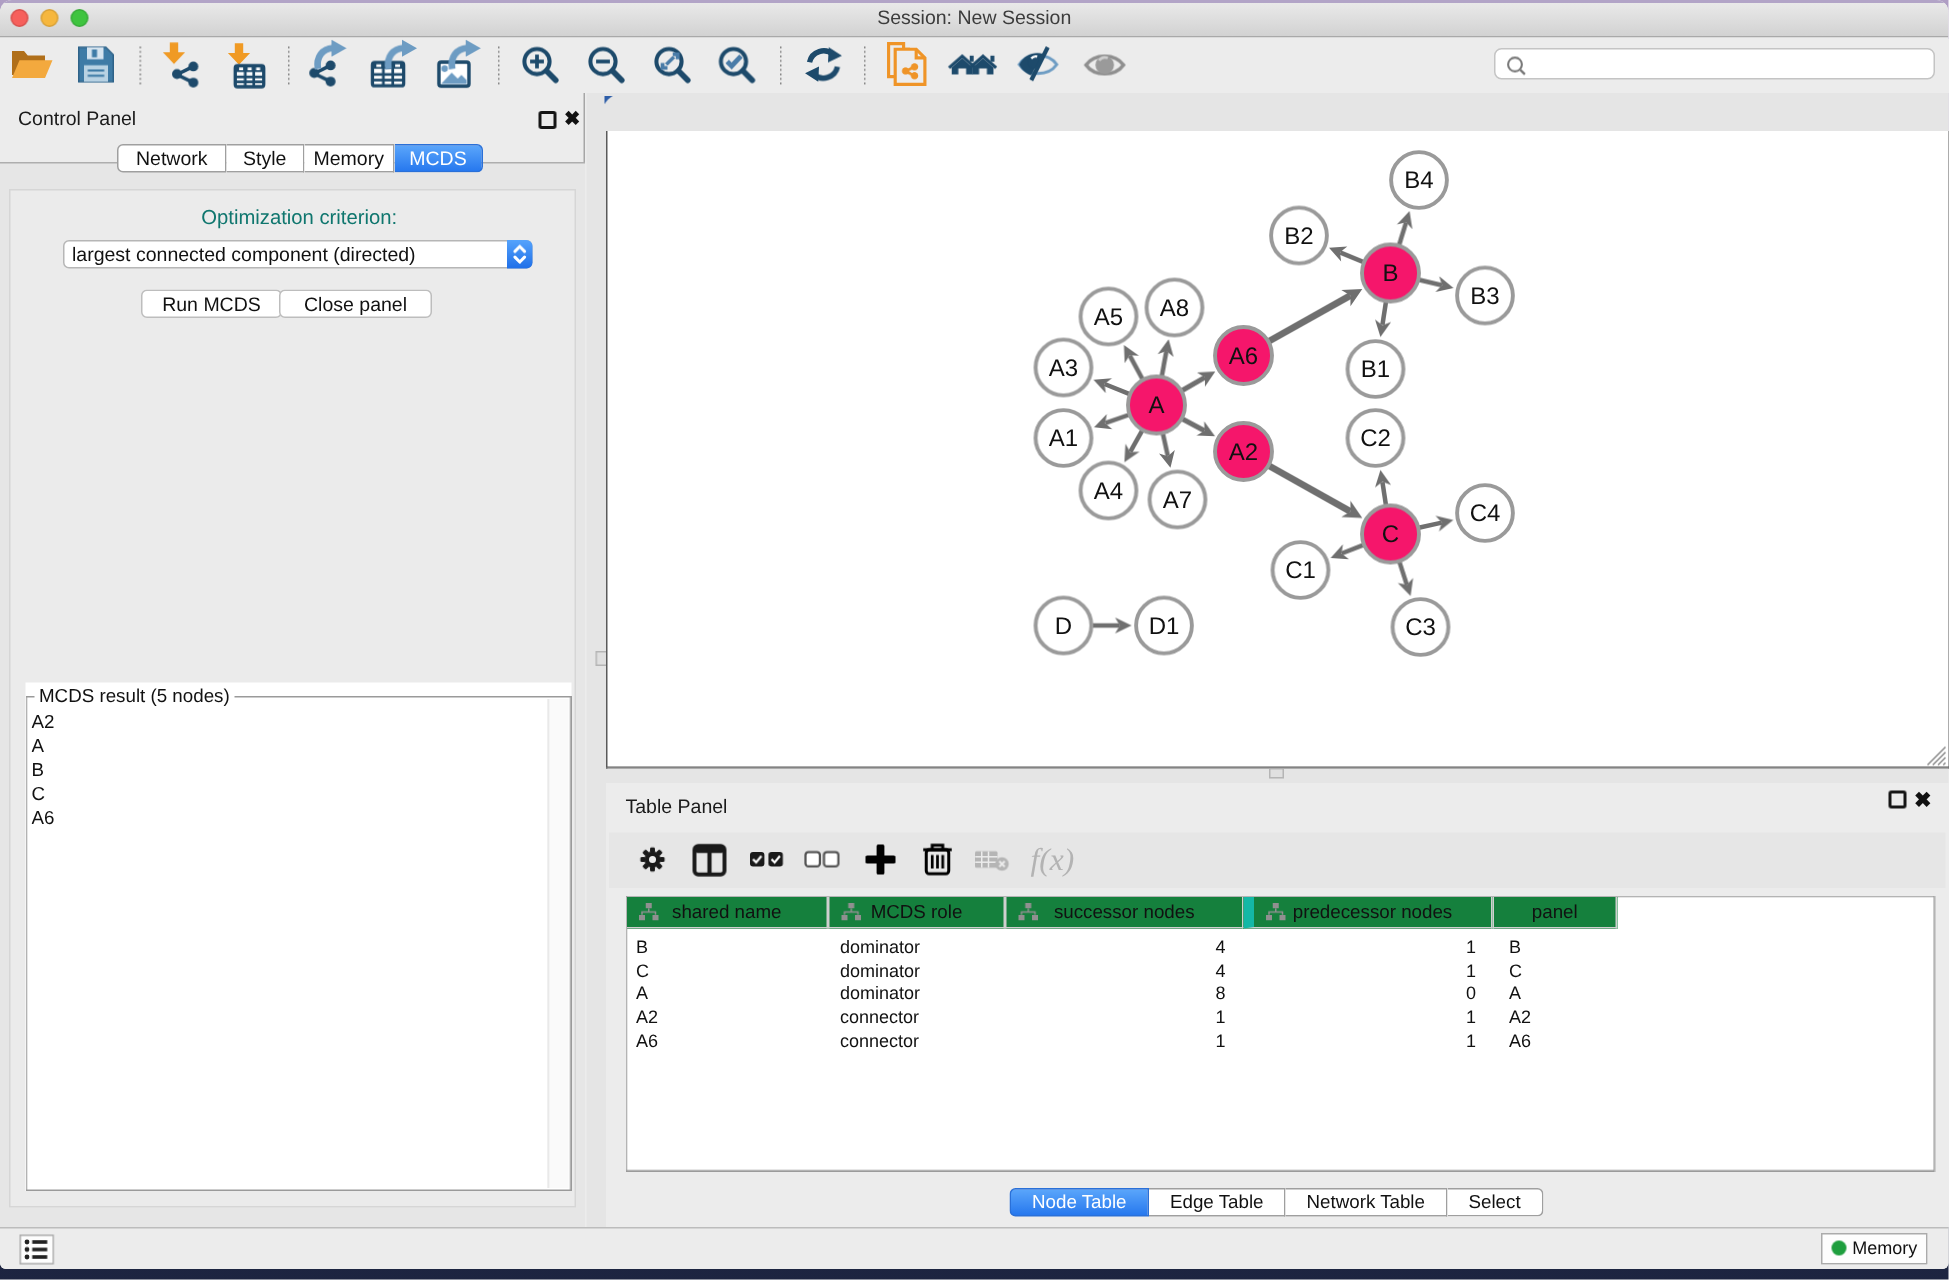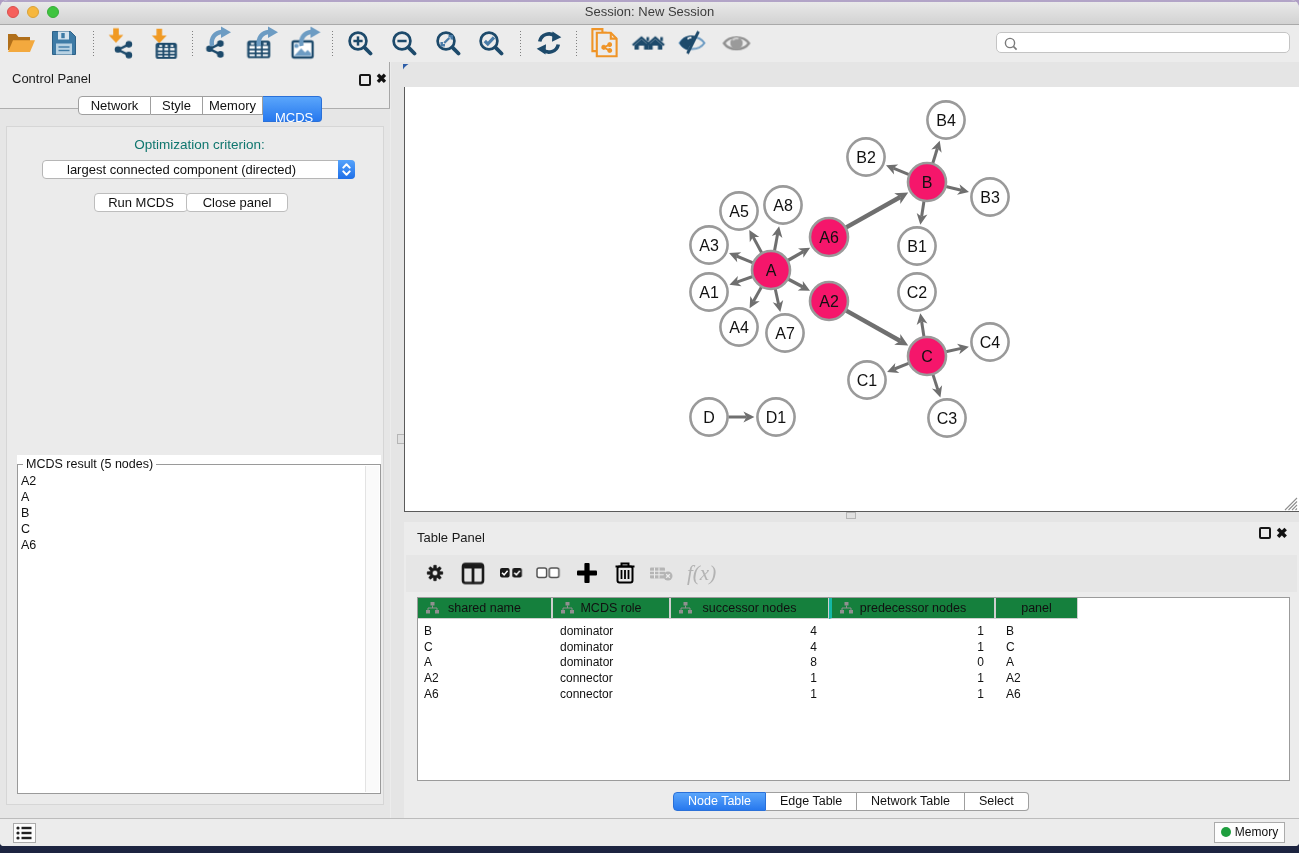--- a/index.html
+++ b/index.html
@@ -23,21 +23,21 @@
 .wicon-x { position:absolute; font-size:13px; font-weight:bold; color:#111; line-height:13px; }
 
 .tabrow { position:absolute; display:flex; z-index:5; }
 .tab { filter:opacity(0.999); height:19px; border:1px solid #9f9f9f; border-left:none; background:#ffffff; font-size:13px; color:#111; text-align:center; line-height:17px; padding:0 14px; }
 .tab.first { border-left:1px solid #9f9f9f; border-radius:4px 0 0 4px; }
 .tab.last { border-radius:0 4px 4px 0; }
 .tab.sel { background:linear-gradient(180deg,rgba(89,165,251,0.993),rgba(37,119,238,0.993)); color:#fff; border-color:#2a70d8; }
 #cpcontent { position:absolute; left:0px; top:46px; width:390px; height:710px; background:#e6e6e6; border-top:1px solid #aeaeae; }
 #cpinner { position:absolute; left:6px; top:17px; width:378px; height:679px; background:#ebebeb; border:1px solid #d6d6d6; }
 #optlabel { position:absolute; left:9px; right:0; top:28px; text-align:center; font-size:13.5px; color:#0f766e; }
-#mcds-select { position:absolute; left:42px; top:51px; width:313px; height:19px; background:#ffffff; border:1px solid #b6b6b6; border-radius:4px; font-size:13px; line-height:17px; padding-left:24px; color:#111; }
+#mcds-select { position:absolute; left:42px; top:51px; width:313px; height:19px; background:#ffffff; border:1px solid #b6b6b6; border-radius:4px; font-size:13px; line-height:17px; padding-left:5px; color:#111; }
 #mcds-stepper { position:absolute; right:-1px; top:-1px; width:17px; height:19px; background:linear-gradient(180deg,#55a3fc,#1f6fe8); border-radius:0 4px 4px 0; }
 .btn { position:absolute; height:19px; background:#ffffff; border:1px solid #bdbdbd; border-radius:4px; font-size:13px; text-align:center; line-height:17px; color:#111; }
 
 #mcdsbox { position:absolute; left:17px; top:346px; width:364px; height:339px; background:#ffffff; }
 #mcdsbox .tb-line { position:absolute; left:0; top:9px; right:0; bottom:0; border:1px solid #9a9a9a; }
 #mcdsbox .tb-title { position:absolute; left:6px; top:2px; background:#ffffff; padding:0 3px; font-size:12.5px; color:#111; }
 #mcdsbox ul { position:absolute; left:4px; top:18px; list-style:none; font-size:12.5px; color:#111; }
 #mcdsbox li { height:16px; line-height:16px; }
 #mcds-scroll { position:absolute; right:2px; top:11px; width:14px; bottom:2px; background:#fafafa; border-left:1px solid #e3e3e3; }
 
@@ -220,21 +220,21 @@
   </div>
 
   <div id="cpanel">
     <div class="ptitle">Control Panel</div>
     <div class="wicon-sq" style="left:359px; top:12px;"></div>
     <div class="wicon-x" style="left:376px; top:10px;">✖</div>
     <div class="tabrow" style="left:78px; top:34px;">
       <div class="tab first" style="width:73px;padding:0;">Network</div>
       <div class="tab" style="width:52px;padding:0;">Style</div>
       <div class="tab" style="width:60px;padding:0;">Memory</div>
-      <div class="tab sel last" style="width:59px;padding:12px;">MCDS</div>
+      <div class="tab sel last" style="width:59px;padding:0;">MCDS</div>
     </div>
     <div id="cpcontent">
       <div id="cpinner"></div>
       <div id="optlabel">Optimization criterion:</div>
       <div id="mcds-select">largest connected component (directed)
         <div id="mcds-stepper">
           <svg width="17" height="19" viewBox="0 0 17 19">
               <path d="M5.3,7.6 L8.5,4.3 L11.7,7.6" fill="none" stroke="#fff" stroke-width="2" stroke-linecap="round" stroke-linejoin="round"></path>
               <path d="M5.3,11.4 L8.5,14.7 L11.7,11.4" fill="none" stroke="#fff" stroke-width="2" stroke-linecap="round" stroke-linejoin="round"></path>
             </svg>
@@ -425,21 +425,21 @@
               <rect x="0" y="8" width="4" height="3.5" fill="#909090"></rect>
               <rect x="9" y="8" width="4" height="3.5" fill="#909090"></rect>
               <path d="M6.5,3.5 V6 M2,8 V6 H11 V8" fill="none" stroke="#909090" stroke-width="1"></path>
             </svg>MCDS role</div>
           <div class="thead" style="left:252px;width:159px;border-left:1px solid #cfcfcf;"><svg width="13" height="12" viewBox="0 0 13 12" style="position:absolute;left:8px;top:4px">
               <rect x="4.5" y="0" width="4" height="3.5" fill="#909090"></rect>
               <rect x="0" y="8" width="4" height="3.5" fill="#909090"></rect>
               <rect x="9" y="8" width="4" height="3.5" fill="#909090"></rect>
               <path d="M6.5,3.5 V6 M2,8 V6 H11 V8" fill="none" stroke="#909090" stroke-width="1"></path>
             </svg>successor nodes</div>
-          <div class="thead" style="left:411px;width:166px;border-left:3px solid #14b8a6;text-align:center;"><svg width="13" height="12" viewBox="0 0 13 12" style="position:absolute;left:8px;top:4px">
+          <div class="thead" style="left:411px;width:166px;border-left:7px solid #14b8a6;text-align:center;"><svg width="13" height="12" viewBox="0 0 13 12" style="position:absolute;left:8px;top:4px">
               <rect x="4.5" y="0" width="4" height="3.5" fill="#909090"></rect>
               <rect x="0" y="8" width="4" height="3.5" fill="#909090"></rect>
               <rect x="9" y="8" width="4" height="3.5" fill="#909090"></rect>
               <path d="M6.5,3.5 V6 M2,8 V6 H11 V8" fill="none" stroke="#909090" stroke-width="1"></path>
             </svg>predecessor nodes</div>
           <div class="thead" style="left:577px;width:83px;border-left:1px solid #cfcfcf;">panel</div>
           <div class="trow" style="left:6px;top:25px;">B</div>
           <div class="trow" style="left:142px;top:25px;">dominator</div>
           <div class="trow" style="left:300px;top:25px;width:99px;text-align:right;">4</div>
           <div class="trow" style="left:470px;top:25px;width:96px;text-align:right;">1</div>

